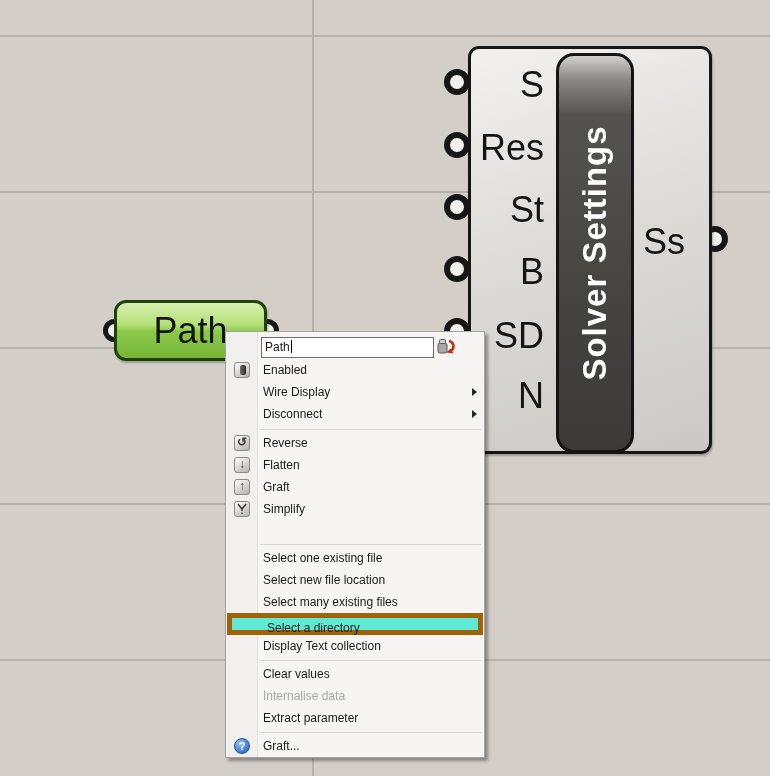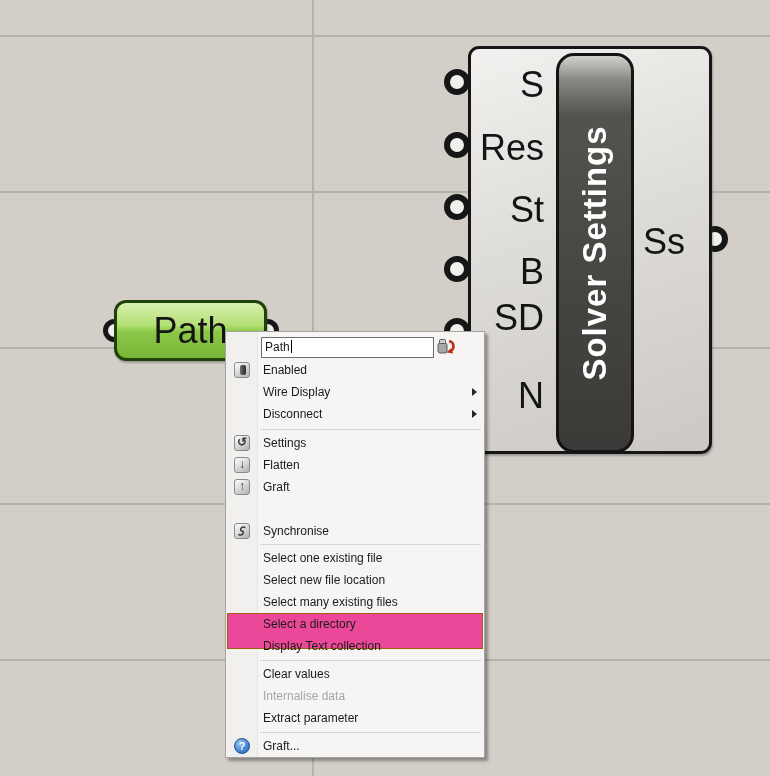--- a/index.html
+++ b/index.html
@@ -41,21 +41,21 @@
     background:#f6f5f4;border:1px solid #a5a4a2;z-index:3;
     box-shadow:3px 3px 3px rgba(0,0,0,.35);font-size:12px;color:#1a1a1a;}
   .gutter{position:absolute;left:0;top:0;bottom:0;width:31px;background:#f1f0ef;
     border-right:1px solid #e5e4e2;}
   .textbox{position:absolute;left:35px;top:5px;width:173px;height:21px;box-sizing:border-box;
     background:#ffffff;border:1px solid #6e6e6e;line-height:19px;padding-left:3px;}
   .caret{display:inline-block;width:1px;height:13px;background:#000;vertical-align:-2px;margin-left:1px;}
   .paint-ico{position:absolute;left:210px;top:4px;width:24px;height:22px;}
   .mi{position:absolute;left:1px;right:1px;height:22px;line-height:22px;}
   .mi .lbl{position:absolute;left:36px;white-space:nowrap;}
-  .mi.hl{box-sizing:border-box;border:1px solid #a16207;background:#ec4899;height:36px;line-height:20px;}
+  .mi.hl{box-sizing:border-box;border:5px solid #a16207;background:#5eead4;height:22px;line-height:20px;}
   .mi.hl .lbl{left:35px;}
   .mi.disabled .lbl{color:#a6a6a6;}
   .arrow{position:absolute;left:245px;top:7px;width:0;height:0;
     border-left:5px solid #262626;border-top:4px solid transparent;border-bottom:4px solid transparent;}
   .ico{position:absolute;left:7px;top:3px;width:16px;height:16px;box-sizing:border-box;
     border:1px solid #8a8a8a;border-radius:3px;background:linear-gradient(145deg,#ffffff,#b2b2b2);
     text-align:center;line-height:13px;font-weight:bold;color:#3c3c3c;font-size:12px;}
   .ico svg{display:block;margin:1px auto 0;}
   .toggle-inner{position:absolute;left:5px;top:2px;width:6px;height:10px;border-radius:2px;
     background:linear-gradient(90deg,#6e6e6e,#2c2c2c);}
@@ -87,21 +87,21 @@
   <div class="grip" style="left:702px;top:226px"></div>
 
   <div class="grip small" style="left:103px;top:319px"></div>
   <div class="grip small" style="left:256px;top:319px"></div>
 
   <div class="solver">
     <div class="in-label" style="top:5px">S</div>
     <div class="in-label" style="top:68px">Res</div>
     <div class="in-label" style="top:130px">St</div>
     <div class="in-label" style="top:192px">B</div>
-    <div class="in-label" style="top:238px">SD</div>
+    <div class="in-label" style="top:256px">SD</div>
     <div class="in-label" style="top:316px">N</div>
     <div class="capsule">
       <div class="capsule-title">Solver Settings</div>
     </div>
     <div class="out-label">Ss</div>
   </div>
 
   <div class="pathcomp">
     <div class="plabel">Path</div>
   </div>
@@ -131,37 +131,38 @@
     </div>
     <div class="mi" style="top:71px">
       <span class="lbl">Disconnect</span>
       <span class="arrow"></span>
     </div>
 
     <div class="sep" style="top:97px"></div>
 
     <div class="mi" style="top:100px">
       <span class="ico">↺</span>
-      <span class="lbl">Settings</span>
+      <span class="lbl">Reverse</span>
     </div>
     <div class="mi" style="top:122px">
       <span class="ico">↓</span>
       <span class="lbl">Flatten</span>
     </div>
     <div class="mi" style="top:144px">
       <span class="ico">↑</span>
       <span class="lbl">Graft</span>
     </div>
-    <div class="mi" style="top:188px">
+    <div class="mi" style="top:166px">
       <span class="ico">
         <svg width="12" height="12" viewBox="0 0 12 12">
-            <path d="M9.5 2.5 C4.5 0.5 3.5 6 6 6 C8.5 6 7.5 11.5 2.5 9.5" stroke="#3c3c3c" stroke-width="1.6" fill="none"></path>
+            <path d="M2 1 L6 6 L10 1" stroke="#3c3c3c" stroke-width="1.6" fill="none"></path>
+            <path d="M6 6 L6 11" stroke="#3c3c3c" stroke-width="1.4" stroke-dasharray="2,1.5" fill="none"></path>
           </svg>
       </span>
-      <span class="lbl">Synchronise</span>
+      <span class="lbl">Simplify</span>
     </div>
 
     <div class="sep" style="top:212px"></div>
 
     <div class="mi" style="top:215px">
       <span class="lbl">Select one existing file</span>
     </div>
     <div class="mi" style="top:237px">
       <span class="lbl">Select new file location</span>
     </div>

